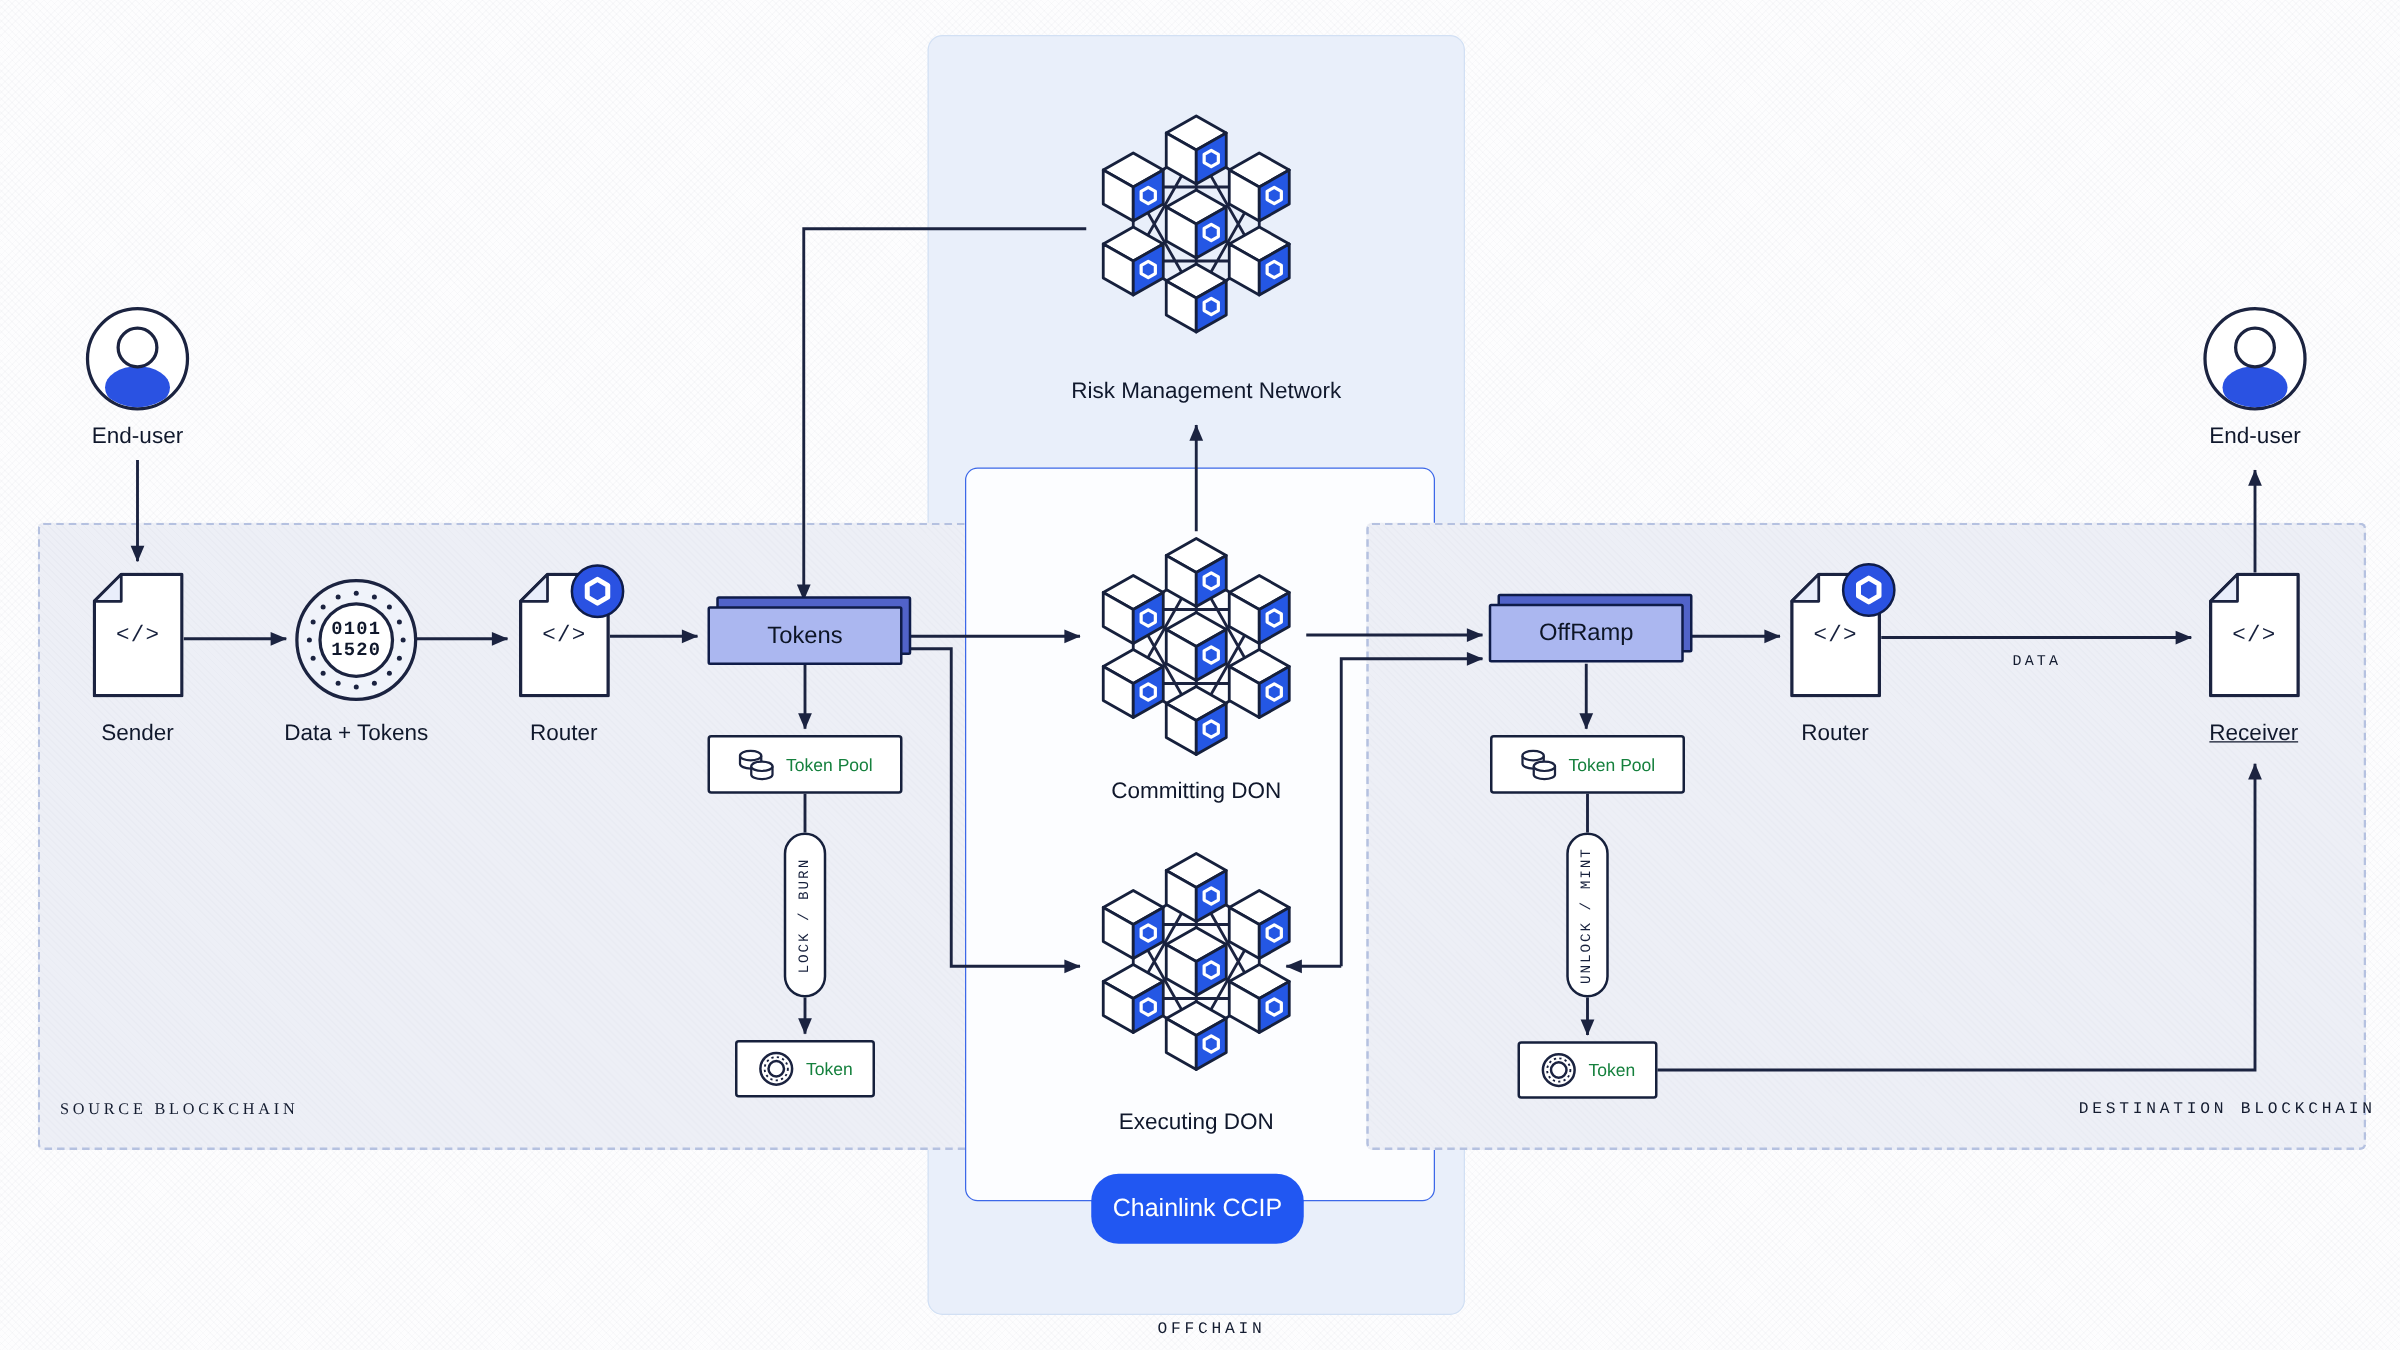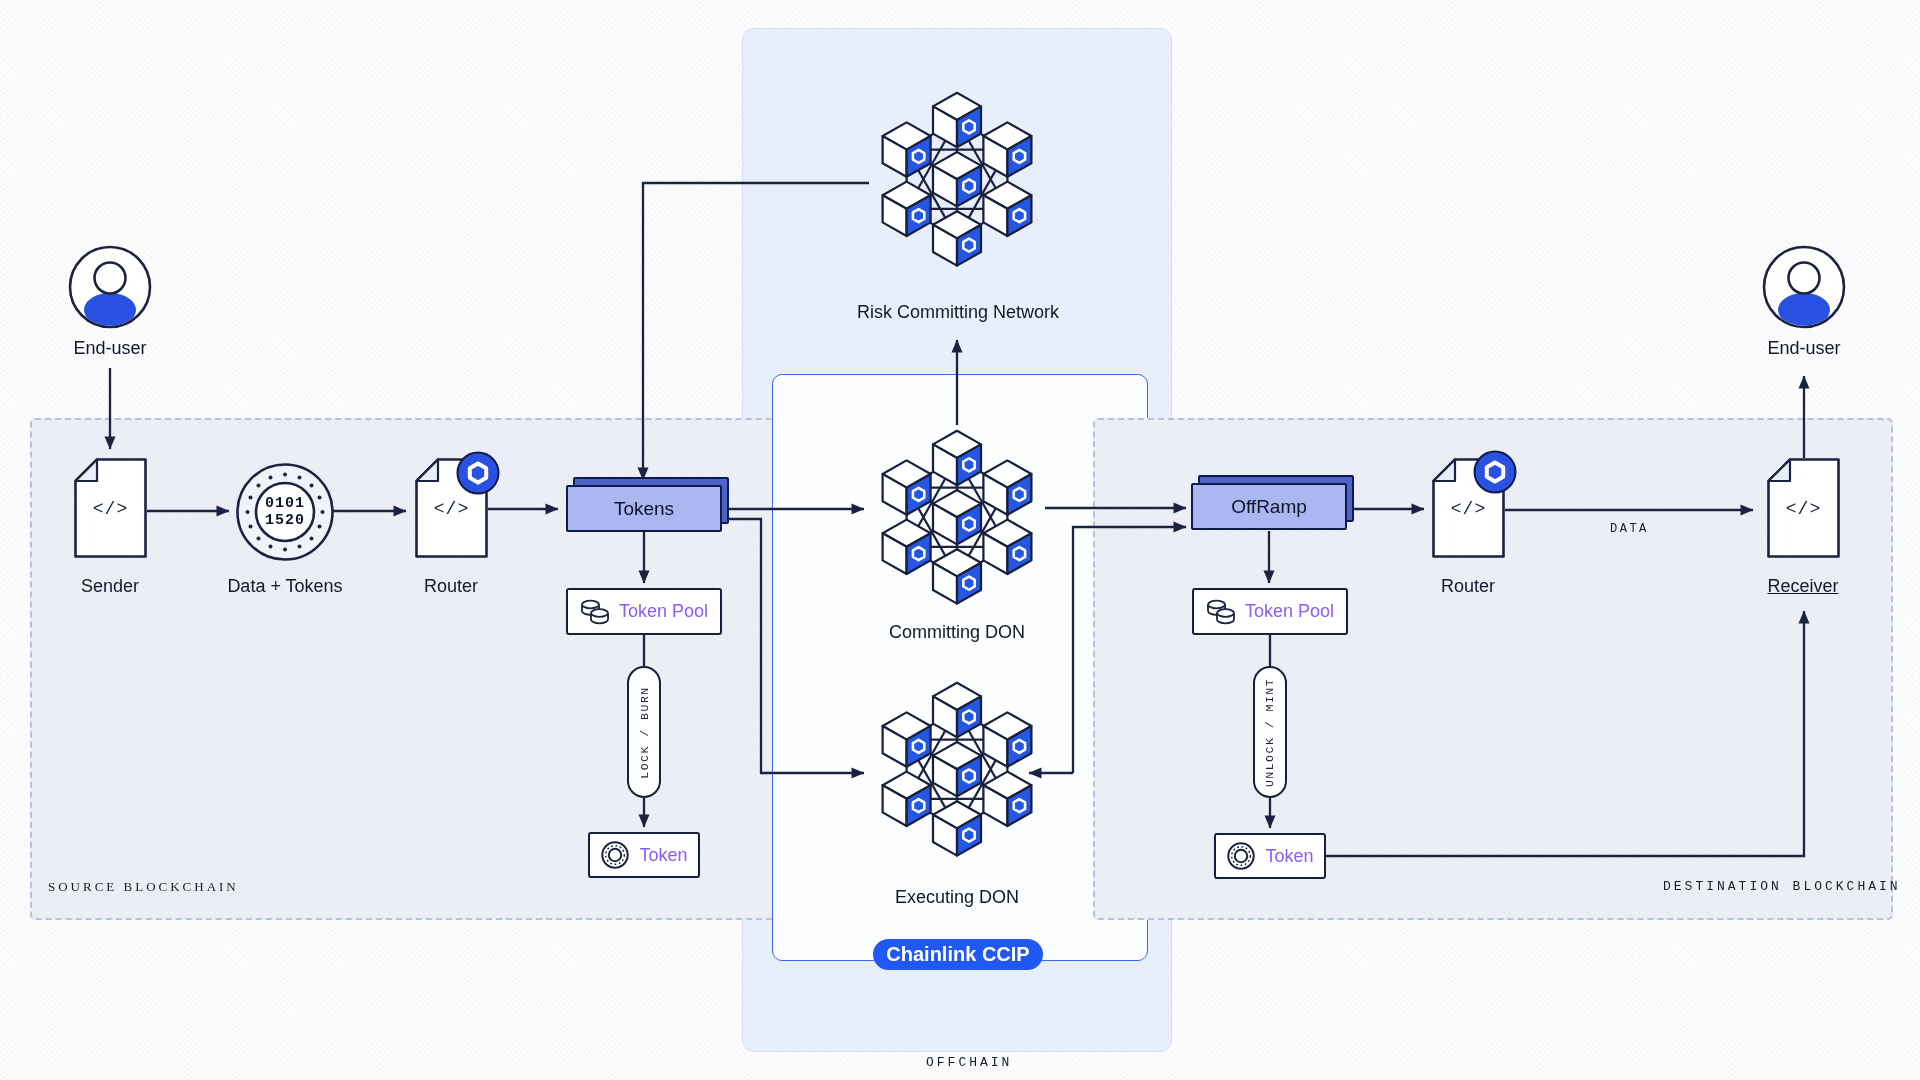--- a/index.html
+++ b/index.html
@@ -30,21 +30,21 @@
   }
   .node-label{
     position:absolute;width:200px;text-align:center;font-size:18px;color:#10182c;white-space:nowrap;
   }
   
   .ramp-back{position:absolute;width:156px;height:47px;background:#5163c9;border:2.4px solid #0f1c49;box-sizing:border-box;border-radius:2px;}
   .ramp{position:absolute;width:156px;height:47px;background:#abb7f0;border:2.4px solid #0f1c49;box-sizing:border-box;border-radius:2px;
     display:flex;align-items:center;justify-content:center;font-size:19px;color:#0d1526;}
   
   .wbox{position:absolute;background:#ffffff;border:2.4px solid #16203c;box-sizing:border-box;border-radius:3px;
-    display:flex;align-items:center;justify-content:center;gap:9px;font-size:18px;color:#8b5cf6;}
+    display:flex;align-items:center;justify-content:center;gap:9px;font-size:14px;color:#15803d;}
   
   .pill{position:absolute;width:34px;height:132px;background:#ffffff;border:2.4px solid #16203c;box-sizing:border-box;border-radius:17px;
     display:flex;align-items:center;justify-content:center;}
   .pill span{
     transform:rotate(-90deg);white-space:nowrap;
     font-family:"Liberation Mono","DejaVu Sans Mono",monospace;font-size:11.5px;letter-spacing:1.5px;color:#16203c;
   }
   
   .doc{position:absolute;width:73px;height:100px;}
   .doc .code{
@@ -52,22 +52,22 @@
     font-family:"Liberation Mono","DejaVu Sans Mono",monospace;font-size:18px;letter-spacing:1px;color:#16203c;
   }
   .badge{position:absolute;width:44px;height:44px;}
   
   .coin{position:absolute;width:100px;height:100px;}
   .coin .bin{
     position:absolute;left:0;top:33px;width:100px;text-align:center;white-space:pre-line;
     font-family:"Liberation Mono","DejaVu Sans Mono",monospace;font-weight:bold;font-size:15px;line-height:17px;letter-spacing:1px;color:#10182c;
   }
   .ccip-pill{
-    position:absolute;left:873px;top:939px;width:170px;height:31px;border-radius:22px;background:#2157f2;
-    display:flex;align-items:center;justify-content:center;color:#ffffff;font-size:20px;font-weight:bold;
+    position:absolute;left:873px;top:939px;width:170px;height:56px;border-radius:22px;background:#2157f2;
+    display:flex;align-items:center;justify-content:center;color:#ffffff;font-size:20px;
   }
   .data-tag{
     position:absolute;font-family:"Liberation Mono","DejaVu Sans Mono",monospace;
     font-size:12px;letter-spacing:2.5px;color:#141c30;
   }
   svg.overlay{position:absolute;left:0;top:0;pointer-events:none;}
 </style>
 </head>
 <body>
 
@@ -240,21 +240,21 @@
     <svg width="30" height="30" viewBox="0 0 30 30">
       <circle cx="15" cy="15" r="12.7" fill="#ffffff" stroke="#1b2340" stroke-width="2"></circle>
       <circle cx="15" cy="15" r="9.3" fill="none" stroke="#1b2340" stroke-width="1.5" stroke-dasharray="1.8 2.6"></circle>
       <circle cx="15" cy="15" r="6.2" fill="none" stroke="#1b2340" stroke-width="2"></circle>
     </svg>
     <span>Token</span>
   </div>
 
   <div class="region-label" style="left:48px;top:879px;font-family:Liberation Serif, serif;">SOURCE BLOCKCHAIN</div>
 
-  <div class="node-label" style="left:857px;top:302px;">Risk Committing Network</div>
+  <div class="node-label" style="left:857px;top:302px;">Risk Management Network</div>
   <div class="node-label" style="left:857px;top:622px;">Committing DON</div>
   <div class="node-label" style="left:857px;top:887px;">Executing DON</div>
 
   <div class="ccip-pill">
     <span>Chainlink CCIP</span>
   </div>
   <div class="region-label" style="left:926px;top:1014px;margin-top:41px;">OFFCHAIN</div>
 
   <div class="ramp-back" style="left:1198px;top:475px;"></div>
   <div class="ramp" style="left:1191px;top:483px;">

